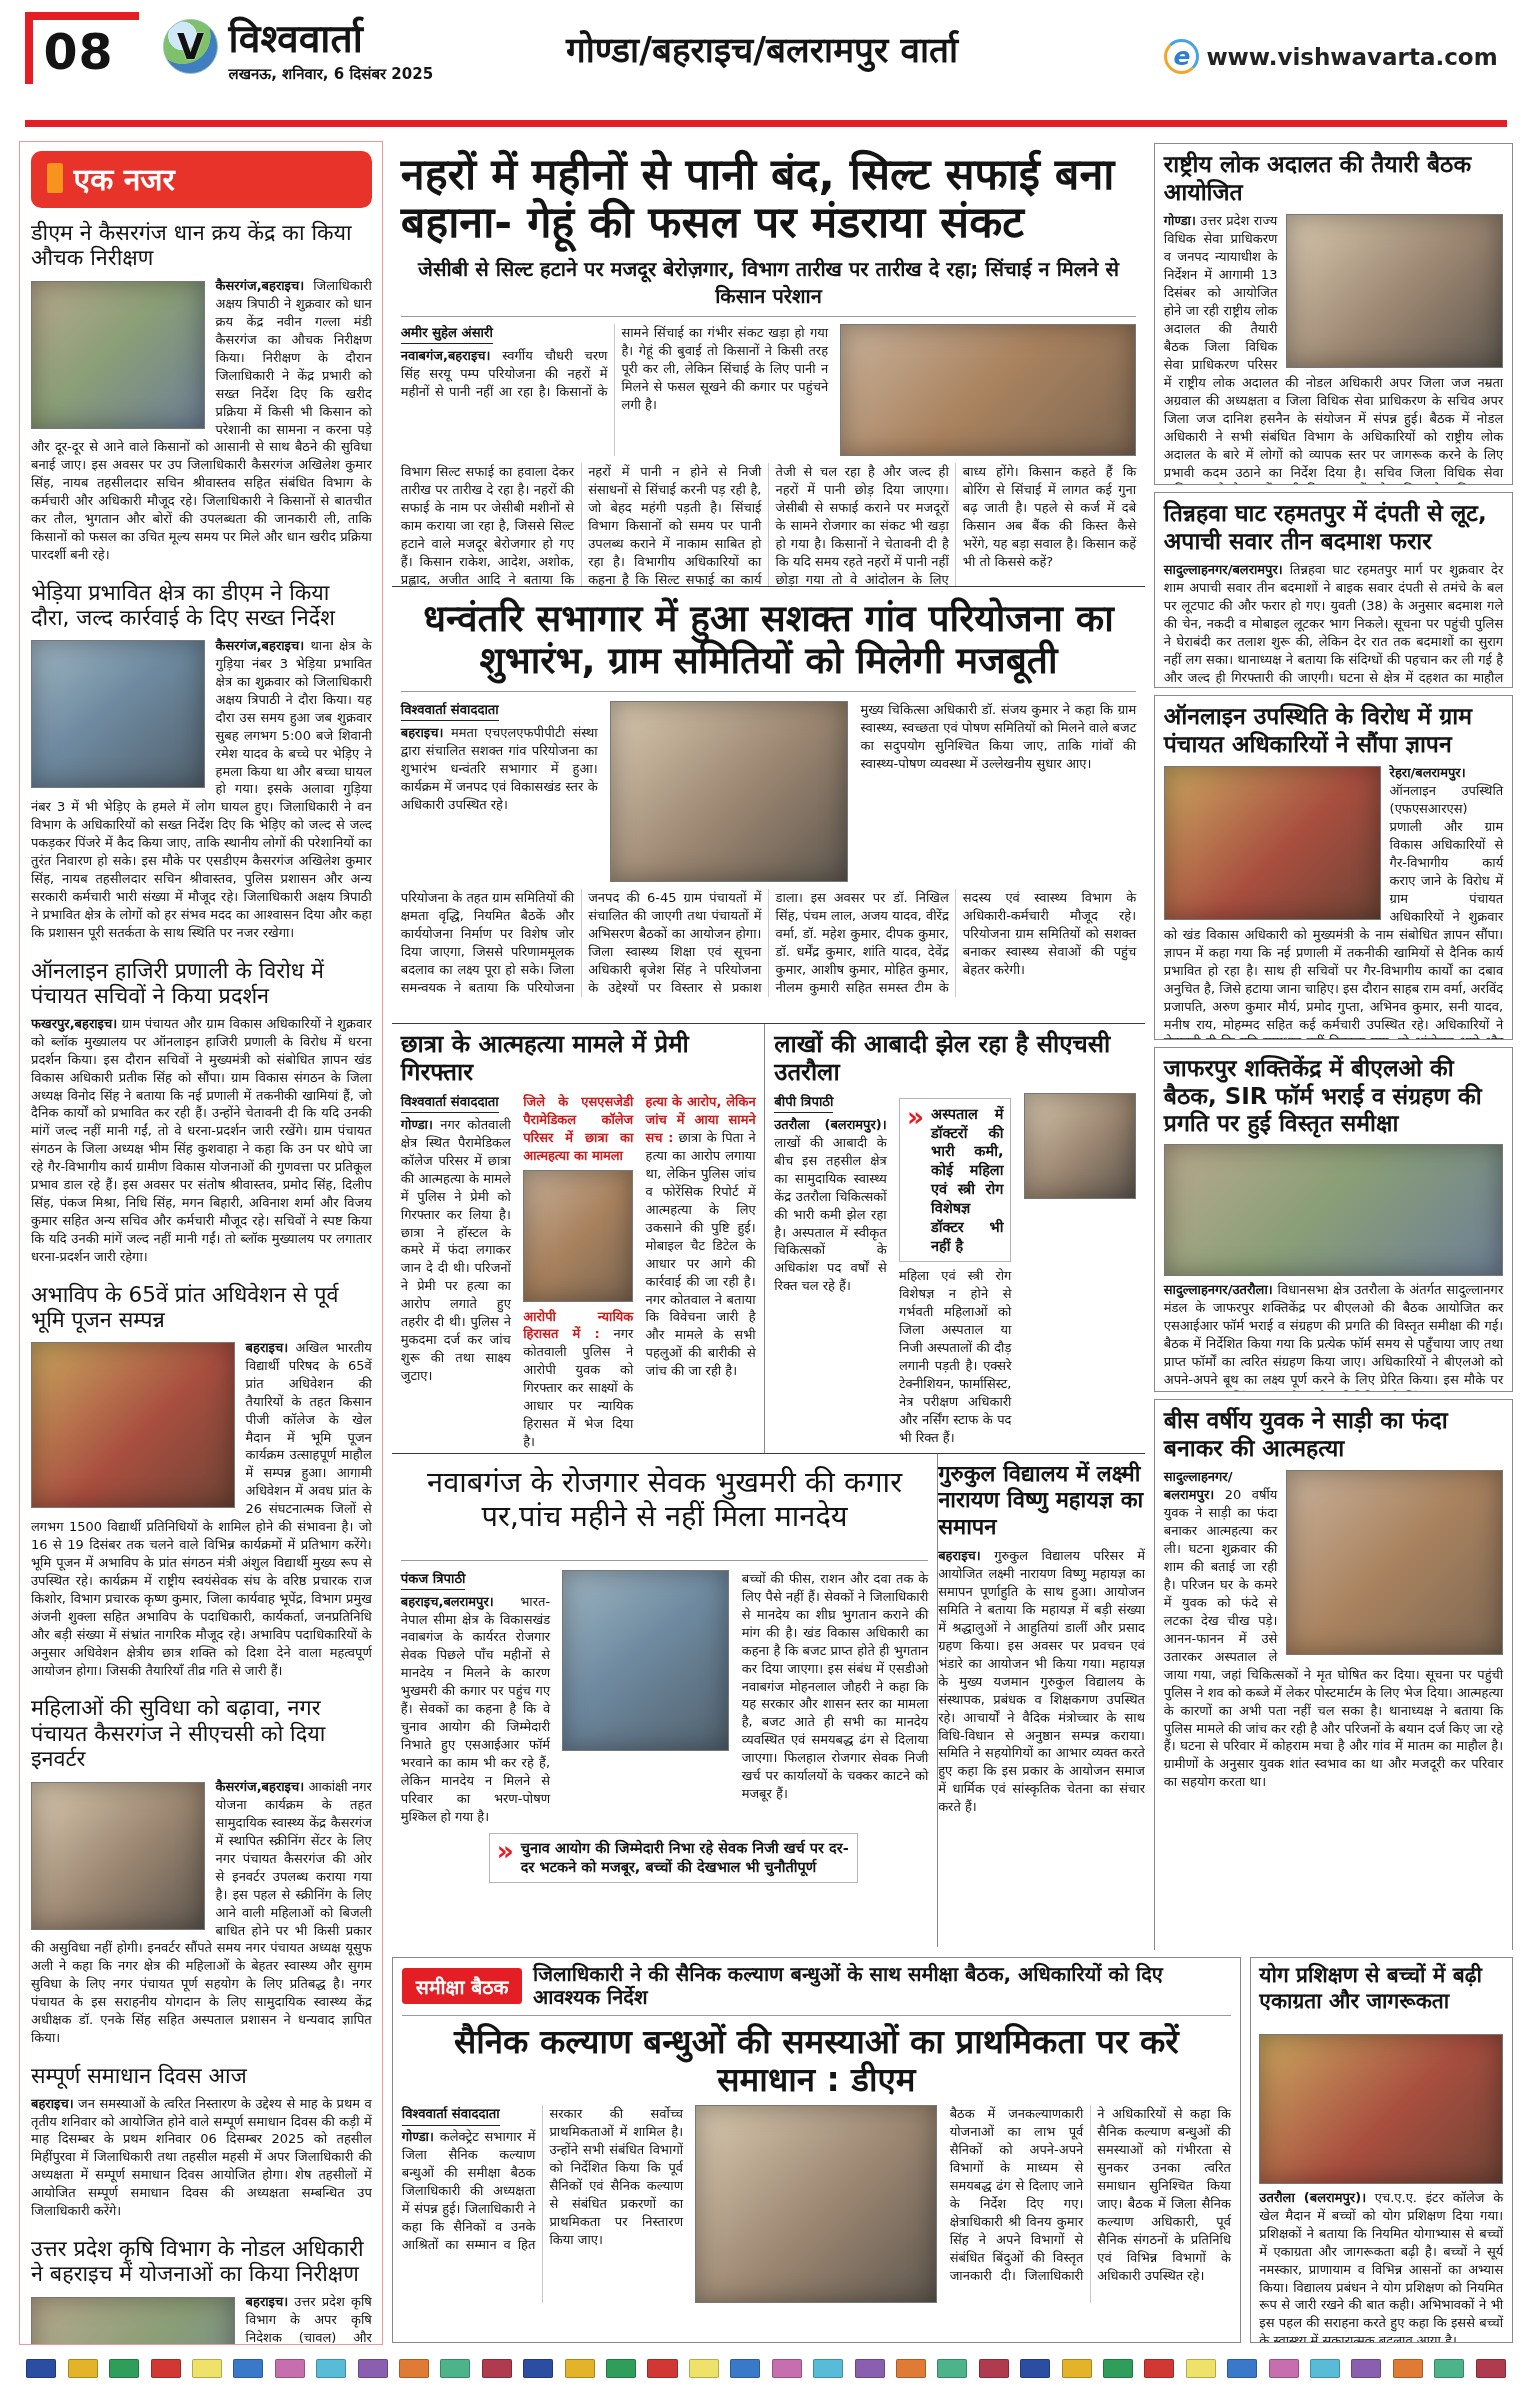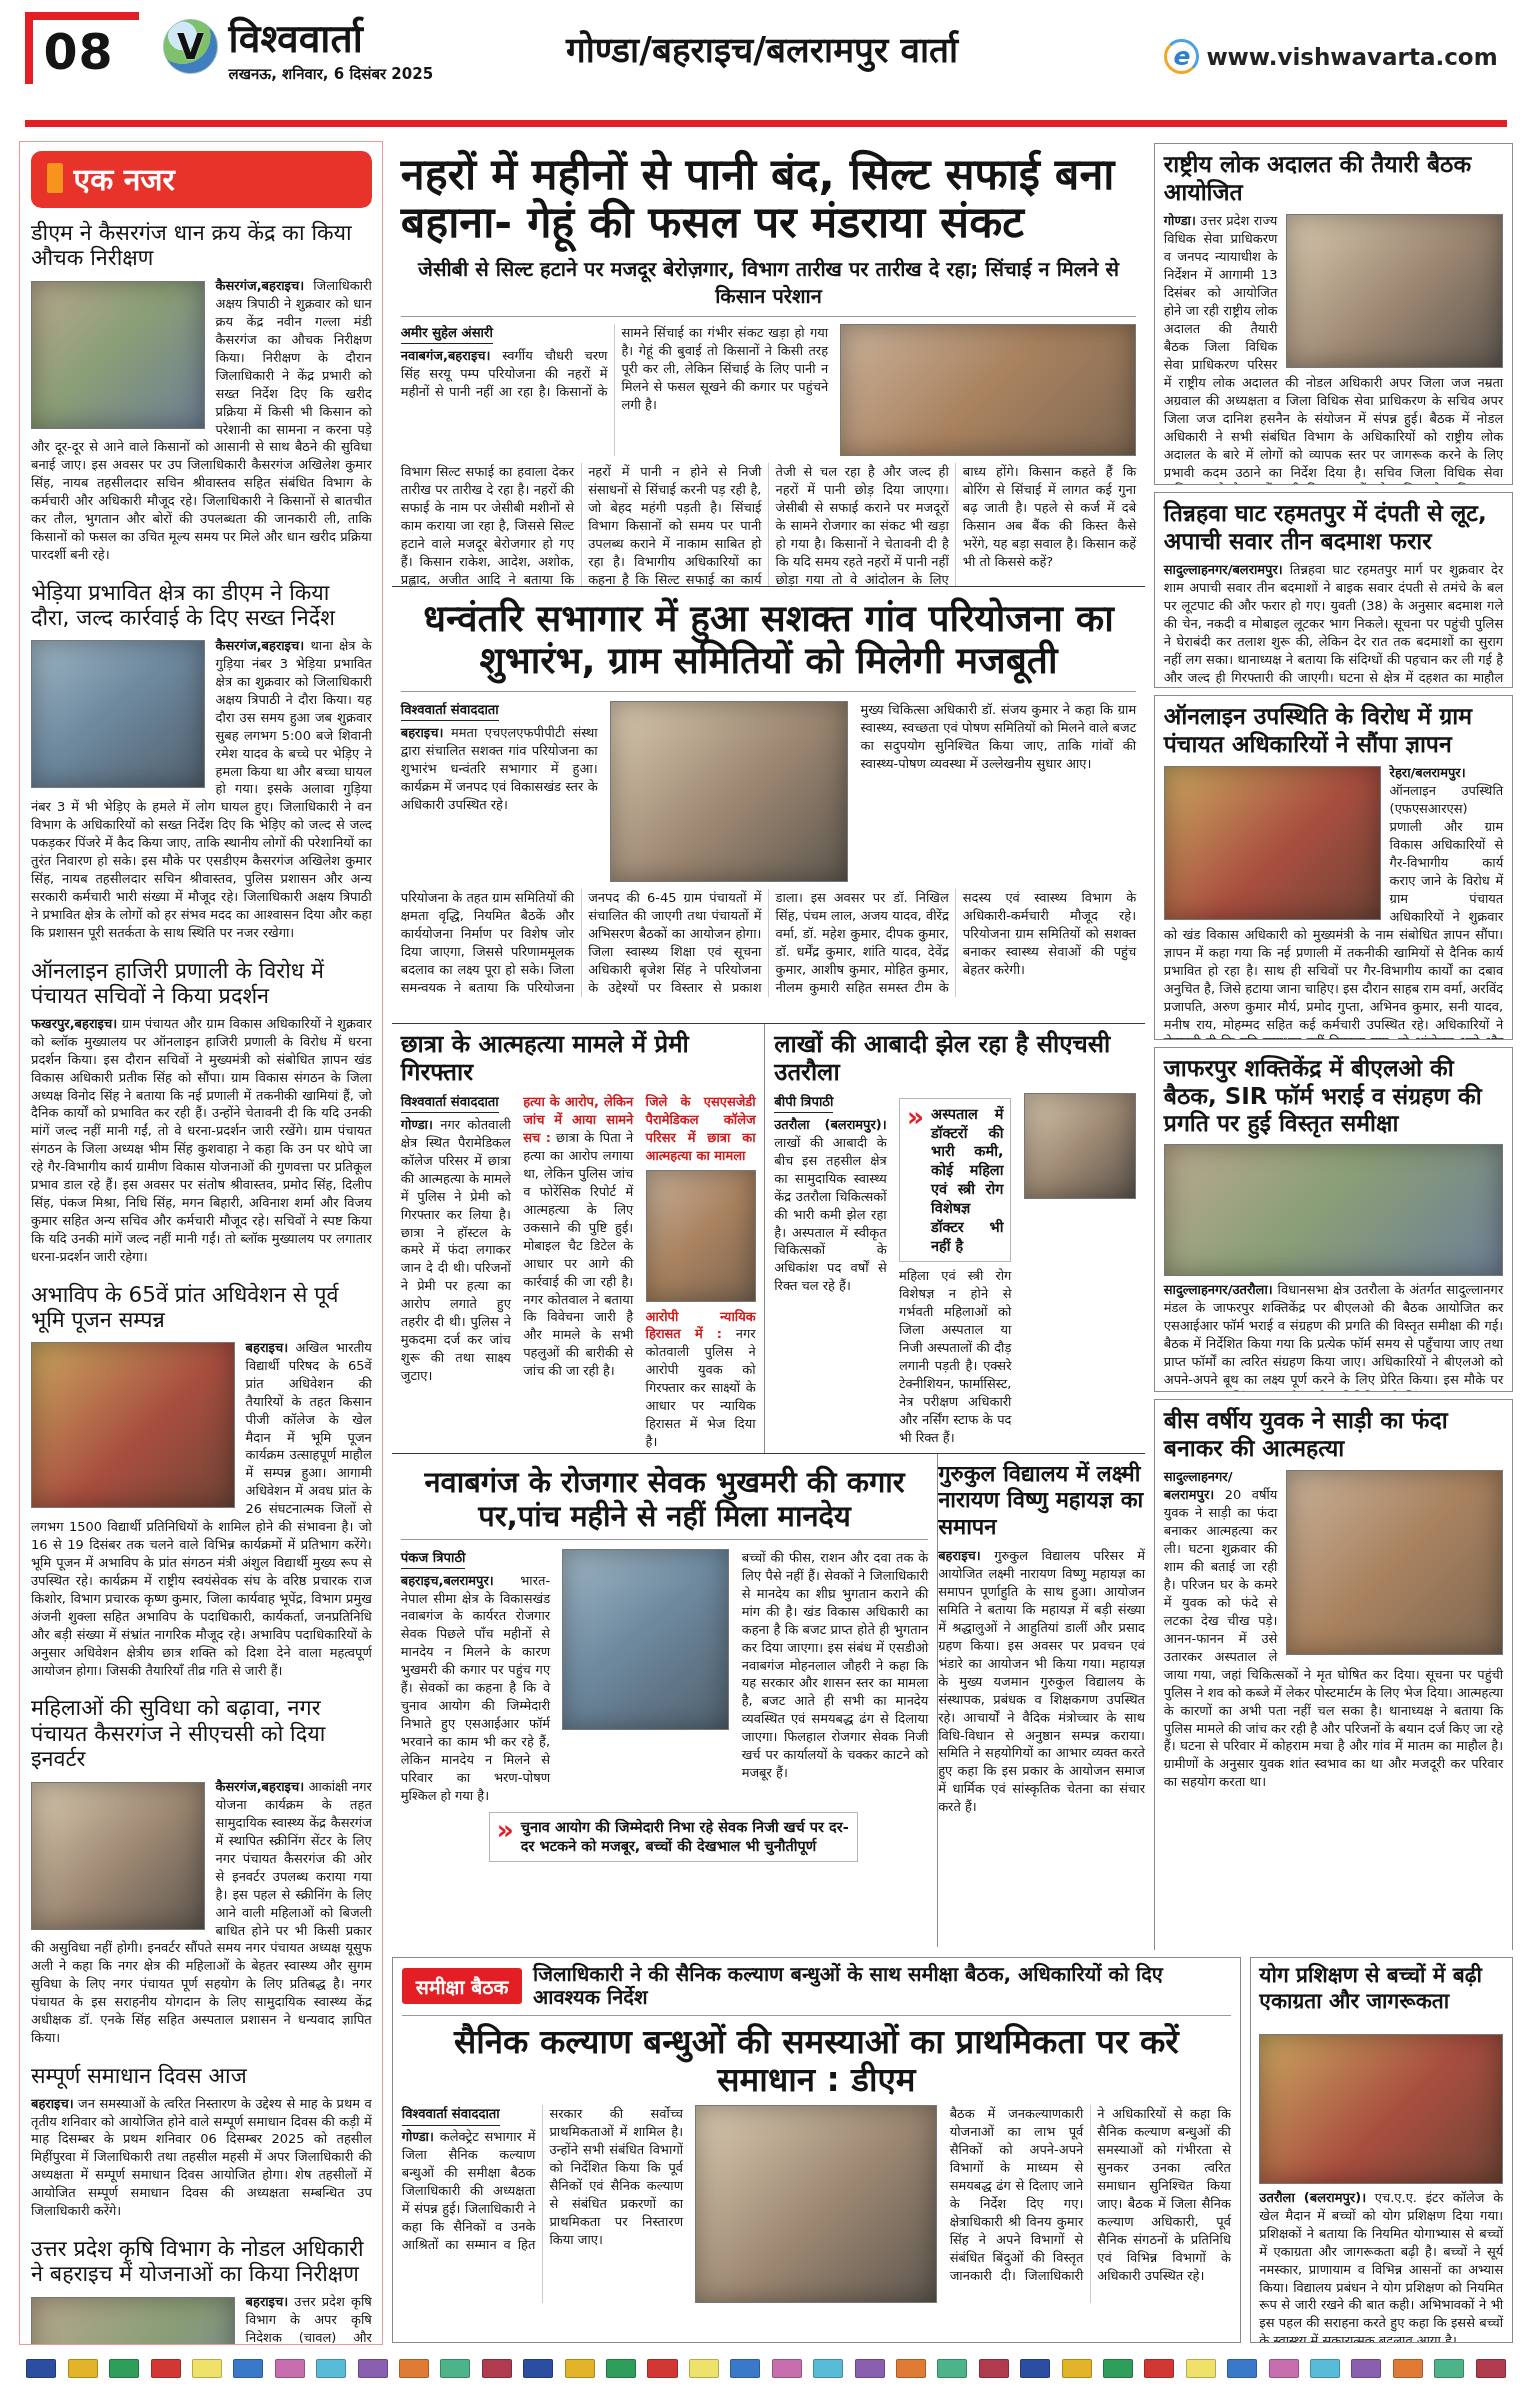--- a/index.html
+++ b/index.html
@@ -60,21 +60,21 @@
 .st-chhatra{flex:1;padding:7px 8.8px;border-right:0.9px solid #888;overflow:hidden}
 .st-lakhon{flex:1.02;padding:7px 8.8px;overflow:hidden}
 .row3 h2{font-size:24px;font-weight:800;line-height:1.15;margin-bottom:7px}
 .tri{display:flex;gap:12.3px}
 .tri>div{flex:1;min-width:0}
 .chh-ph{width:100%;height:132px;margin:5.3px 0}
 .lak-ph{width:100%;height:106px;margin-bottom:5.3px}
 .row4{display:flex;height:493px;overflow:hidden}
 .st-nawab{flex:2.55;padding:7px 8.8px;border-right:0.9px solid #888;overflow:hidden}
 .st-guru{flex:1;padding:7px 0;overflow:hidden}
-.st-nawab h1{font-size:29px;font-weight:700;text-align:center;line-height:1.2;margin:3.5px 0 8.8px;border-bottom:0.9px solid #999;padding-bottom:5px}
+.st-nawab h1{font-size:29px;font-weight:400;text-align:center;line-height:1.2;margin:3.5px 0 8.8px;border-bottom:0.9px solid #999;padding-bottom:26px}
 .nawab-ph{flex:0 0 167px;height:181px}
 .st-guru h2{font-size:22px;font-weight:800;line-height:1.2;margin-bottom:7px}
 
 .st-sainik{flex:3.4;border:0.9px solid #888;padding:5.3px 8.8px;overflow:hidden}
 .kickrow{display:flex;align-items:center;gap:10.6px;border-bottom:0.9px solid #999;padding-bottom:5.3px}
 .kicker{background:#e31e24;color:#fff;font-weight:800;font-size:19.4px;padding:4.4px 14px;border-radius:3.5px;flex:0 0 auto}
 .striph{font-size:20px;font-weight:800;line-height:1.15}
 .st-sainik h1{font-size:33px;font-weight:800;text-align:center;margin:7px 0;line-height:1.15}
 .sainik-ph{flex:0 0 242px;height:198px}
 .st-yoga{flex:1;border:0.9px solid #888;padding:5.3px 8.8px;overflow:hidden}
@@ -196,28 +196,28 @@
     <div class="row3">
       <section class="st-chhatra">
         <h2>छात्रा के आत्महत्या मामले में प्रेमी गिरफ्तार</h2>
         <div class="tri body-t">
           <div>
             <div class="byl">विश्ववार्ता संवाददाता</div><br>
             <b class="plc">गोण्डा।</b>
             <span>नगर कोतवाली क्षेत्र स्थित पैरामेडिकल कॉलेज परिसर में छात्रा की आत्महत्या के मामले में पुलिस ने प्रेमी को गिरफ्तार कर लिया है। छात्रा ने हॉस्टल के कमरे में फंदा लगाकर जान दे दी थी। परिजनों ने प्रेमी पर हत्या का आरोप लगाते हुए तहरीर दी थी। पुलिस ने मुकदमा दर्ज कर जांच शुरू की तथा साक्ष्य जुटाए।</span>
           </div>
           <div>
-            <span class="redlbl">हत्या के आरोप, लेकिन जांच में आया सामने सच :</span>
-            <span>छात्रा के पिता ने हत्या का आरोप लगाया था, लेकिन पुलिस जांच व फोरेंसिक रिपोर्ट में आत्महत्या के लिए उकसाने की पुष्टि हुई। मोबाइल चैट डिटेल के आधार पर आगे की कार्रवाई की जा रही है। नगर कोतवाल ने बताया कि विवेचना जारी है और मामले के सभी पहलुओं की बारीकी से जांच की जा रही है।</span>
-          </div>
-          <div>
             <div class="redlbl">जिले के एसएसजेडी पैरामेडिकल कॉलेज परिसर में छात्रा का आत्महत्या का मामला</div>
             <div class="photo ph-b chh-ph"></div>
             <span class="redlbl">आरोपी न्यायिक हिरासत में :</span>
             <span>नगर कोतवाली पुलिस ने आरोपी युवक को गिरफ्तार कर साक्ष्यों के आधार पर न्यायिक हिरासत में भेज दिया है।</span>
+          </div>
+          <div>
+            <span class="redlbl">हत्या के आरोप, लेकिन जांच में आया सामने सच :</span>
+            <span>छात्रा के पिता ने हत्या का आरोप लगाया था, लेकिन पुलिस जांच व फोरेंसिक रिपोर्ट में आत्महत्या के लिए उकसाने की पुष्टि हुई। मोबाइल चैट डिटेल के आधार पर आगे की कार्रवाई की जा रही है। नगर कोतवाल ने बताया कि विवेचना जारी है और मामले के सभी पहलुओं की बारीकी से जांच की जा रही है।</span>
           </div>
         </div>
       </section>
       <section class="st-lakhon">
         <h2>लाखों की आबादी झेल रहा है सीएचसी उतरौला</h2>
         <div class="tri body-t">
           <div>
             <div class="byl">बीपी त्रिपाठी</div><br>
             <b class="plc">उतरौला (बलरामपुर)।</b>
             <span>लाखों की आबादी के बीच इस तहसील क्षेत्र का सामुदायिक स्वास्थ्य केंद्र उतरौला चिकित्सकों की भारी कमी झेल रहा है। अस्पताल में स्वीकृत चिकित्सकों के अधिकांश पद वर्षों से रिक्त चल रहे हैं।</span>

